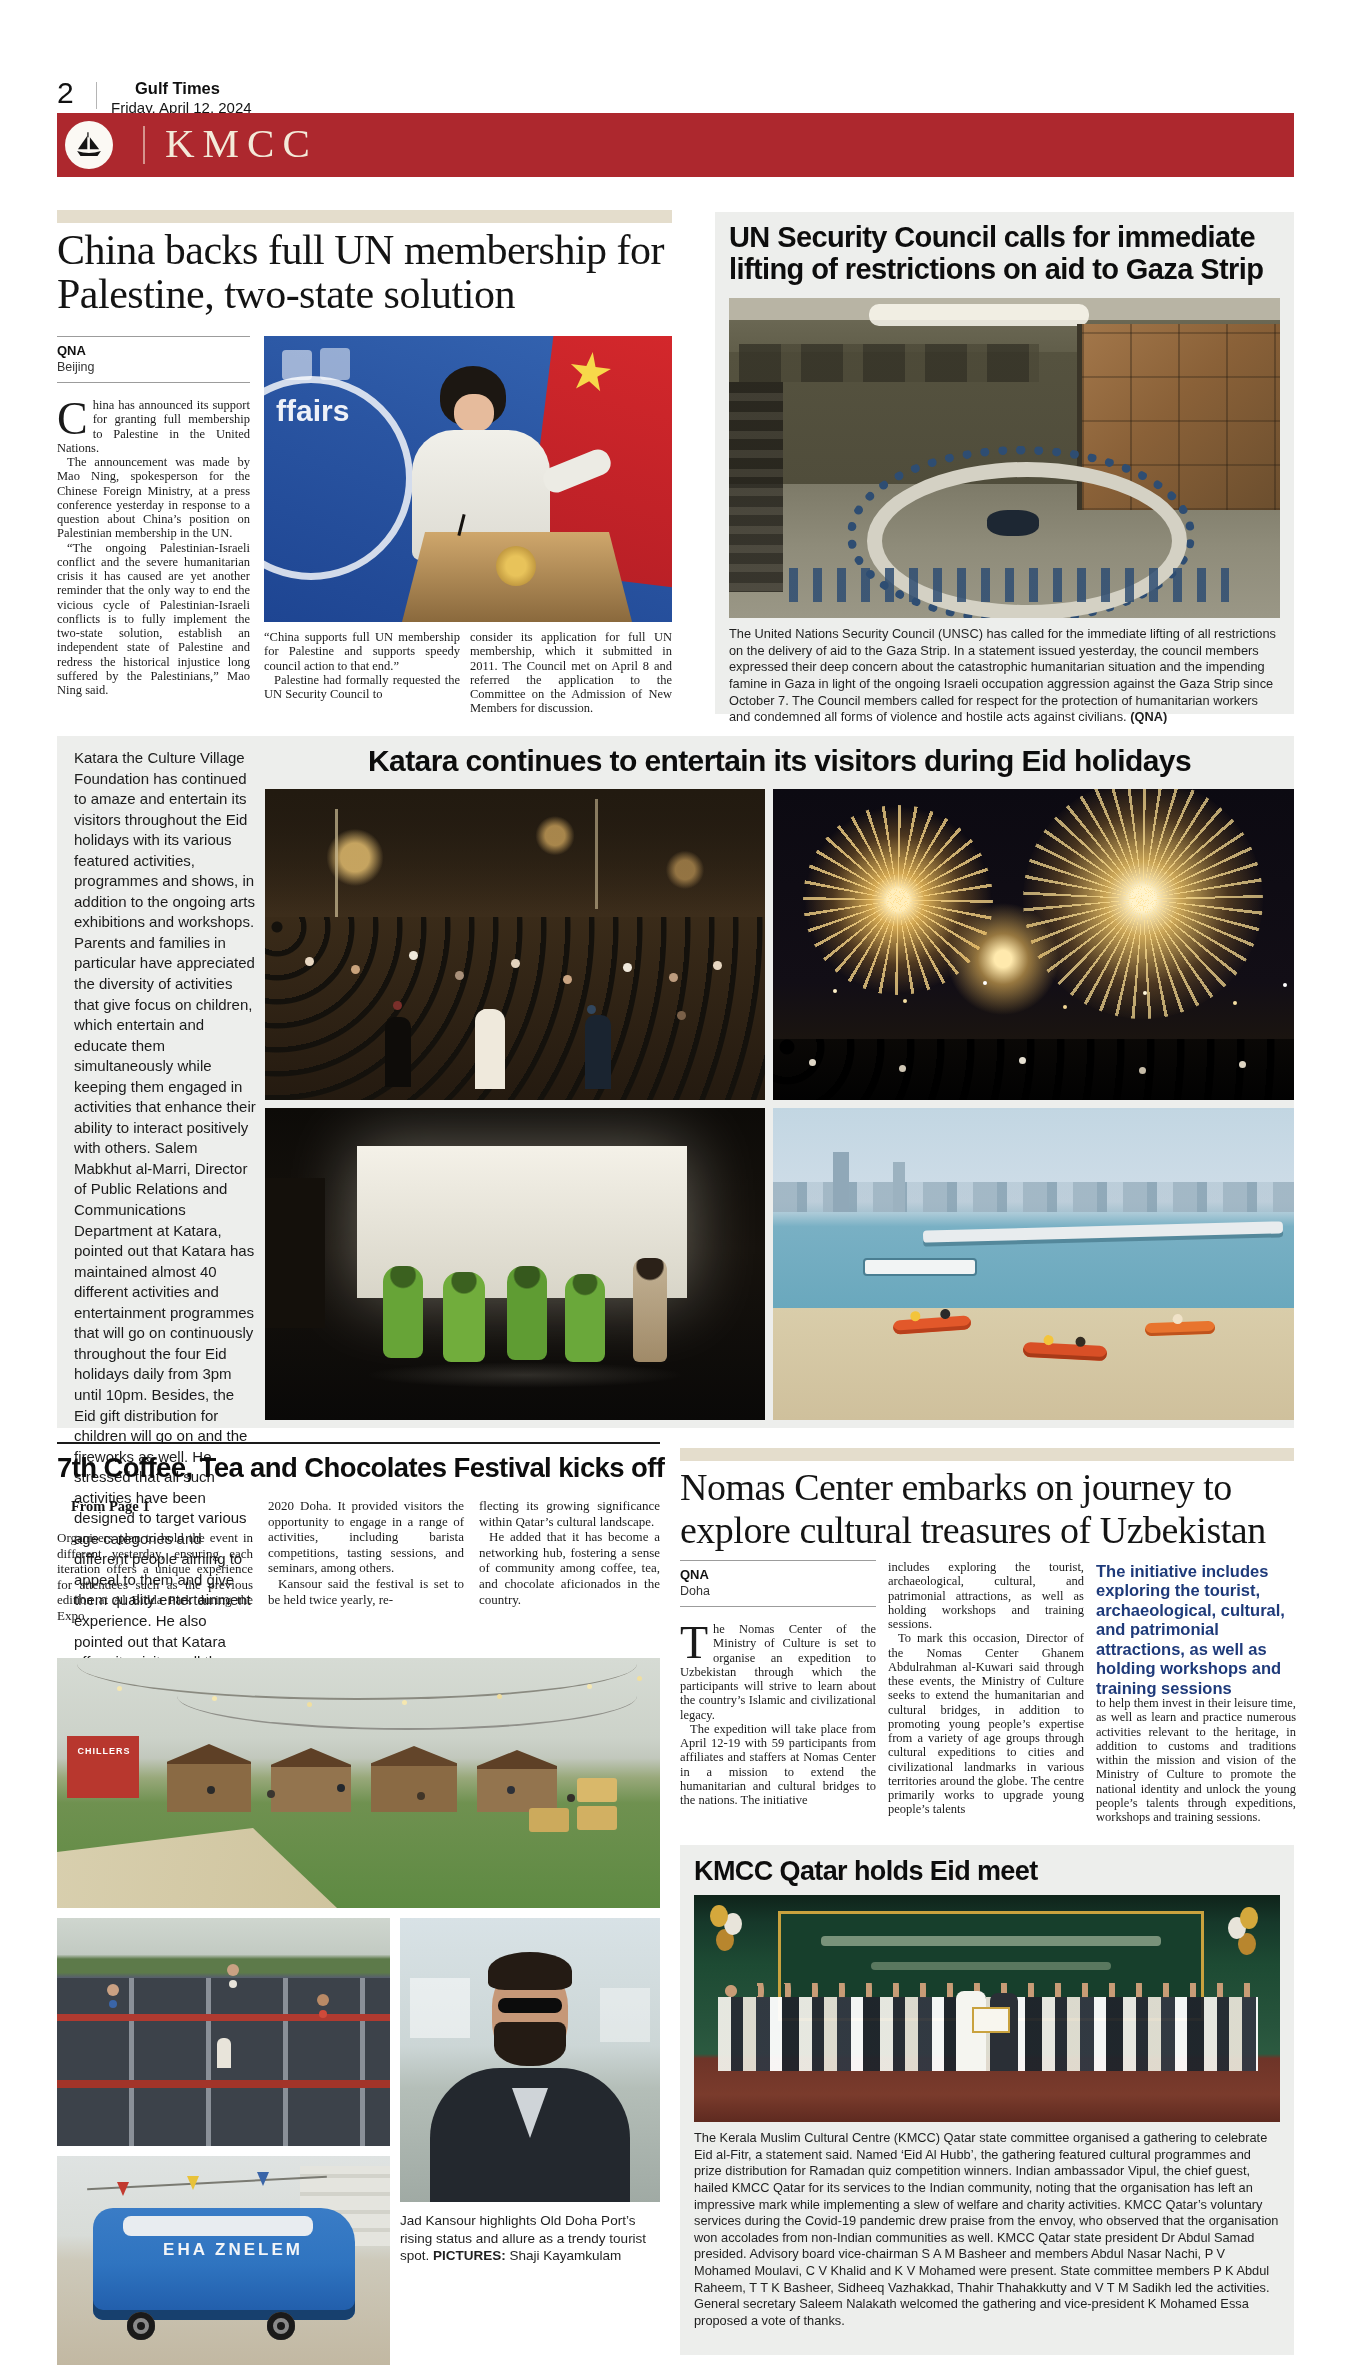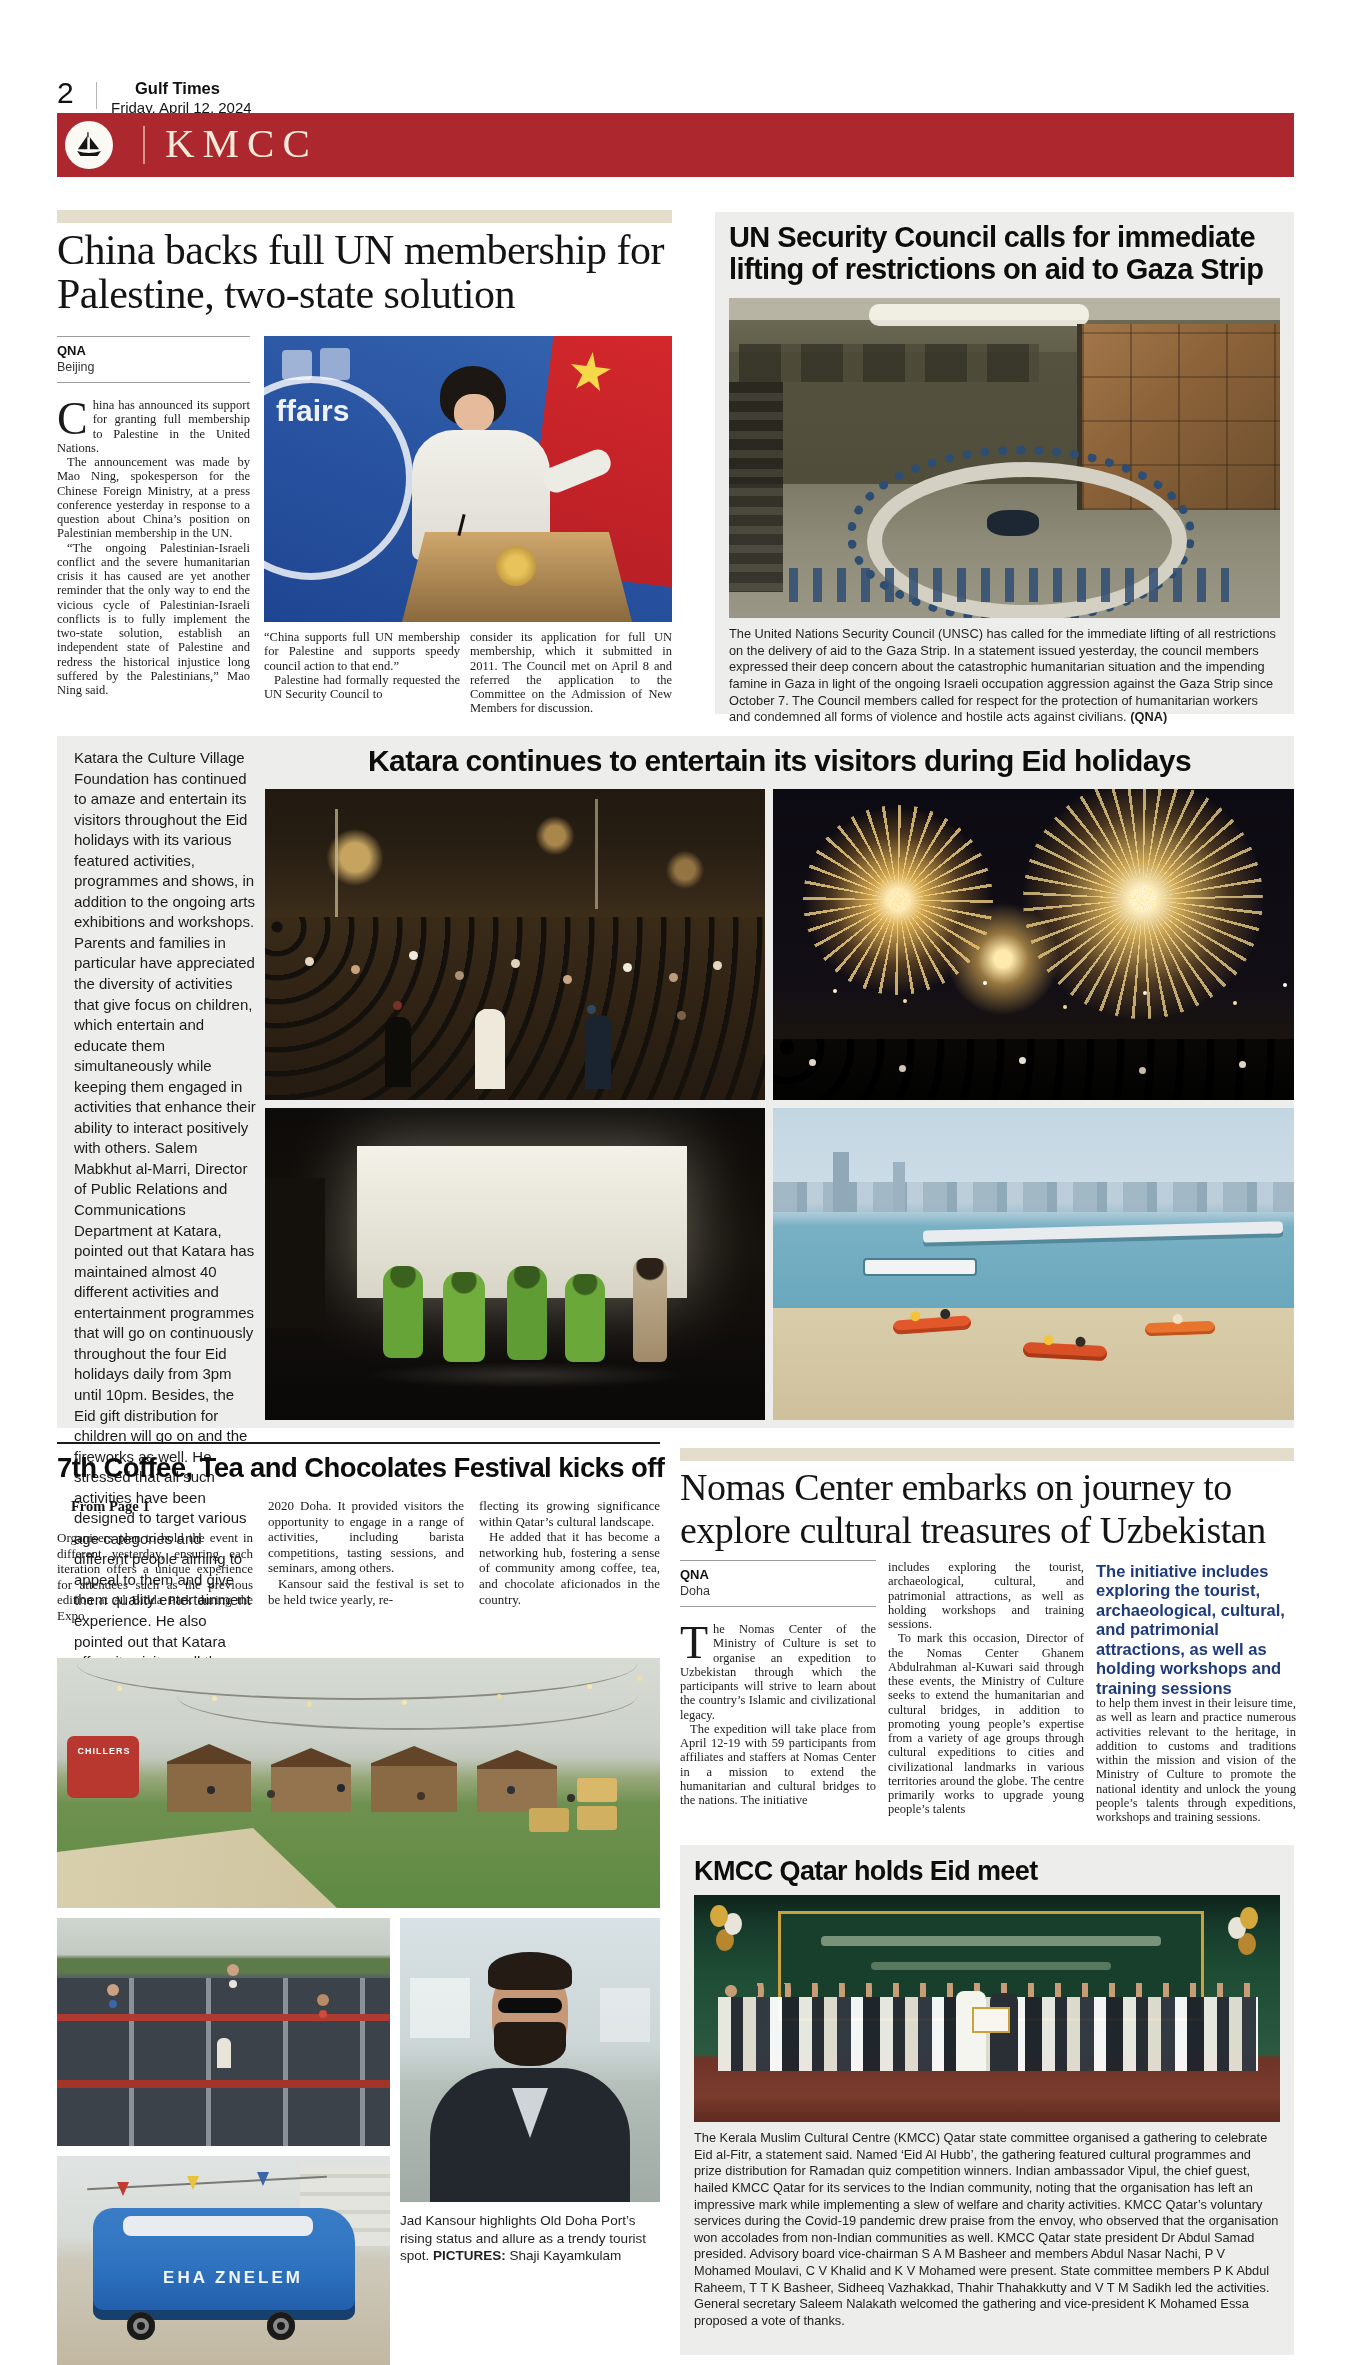--- a/index.html
+++ b/index.html
@@ -180,21 +180,21 @@
   </div>
   <div class="ab body-serif coffee-col" style="left:479px;top:1498px;width:181px;">
     <p class="noindent">flecting its growing significance within Qatar’s cultural landscape.</p>
     <p>He added that it has become a networking hub, fostering a sense of community among coffee, tea, and chocolate aficionados in the country.</p>
   </div>
 
   <div class="ab ph" style="left:57px;top:1658px;width:603px;height:250px;background:linear-gradient(180deg,#d6dbd4 0%,#ccd2c9 32%,#c2c8bd 40%,#98a87a 48%,#6f9150 58%,#5e8a42 100%);">
     <div class="ab" style="left:20px;top:-30px;width:560px;height:70px;border-bottom:2px solid #8a8a80;border-radius:50%;"></div>
     <div class="ab" style="left:60px;top:28px;width:5px;height:5px;border-radius:50%;background:#f5e7b0;box-shadow:95px 10px 0 #f5e7b0,190px 16px 0 #f0dfa0,285px 14px 0 #f5e7b0,380px 8px 0 #efdc9c,470px -2px 0 #f5e7b0,520px -10px 0 #f0dfa0;"></div>
     <div class="ab" style="left:120px;top:4px;width:460px;height:66px;border-bottom:2px solid #90908a;border-radius:50%;"></div>
-    <div class="ab" style="left:10px;top:78px;width:72px;height:62px;background:#b8372e;border-radius:7px;">
+    <div class="ab" style="left:10px;top:78px;width:72px;height:62px;background:#b8372e;border-radius:0;">
       <div class="ab" style="left:6px;top:10px;width:62px;text-align:center;font-family:'Liberation Sans',sans-serif;font-weight:700;font-size:9px;color:#fff;letter-spacing:1px;">CHILLERS</div>
     </div>
     <div class="ab" style="left:110px;top:86px;width:84px;height:68px;background:linear-gradient(180deg,#5e4026 0 30%,#8a6a44 30% 100%);clip-path:polygon(50% 0,100% 26%,100% 100%,0 100%,0 26%);"></div>
     <div class="ab" style="left:214px;top:90px;width:80px;height:64px;background:linear-gradient(180deg,#5e4026 0 30%,#93744e 30% 100%);clip-path:polygon(50% 0,100% 26%,100% 100%,0 100%,0 26%);"></div>
     <div class="ab" style="left:314px;top:88px;width:86px;height:66px;background:linear-gradient(180deg,#63452a 0 30%,#8a6a44 30% 100%);clip-path:polygon(50% 0,100% 26%,100% 100%,0 100%,0 26%);"></div>
     <div class="ab" style="left:420px;top:92px;width:80px;height:62px;background:linear-gradient(180deg,#5e4026 0 30%,#93744e 30% 100%);clip-path:polygon(50% 0,100% 26%,100% 100%,0 100%,0 26%);"></div>
     <div class="ab" style="left:520px;top:120px;width:40px;height:24px;background:#d9b86a;border-radius:3px;box-shadow:0 28px 0 #d2b062,-48px 30px 0 #ccaa5c;"></div>
     <div class="ab" style="left:0px;top:170px;width:280px;height:80px;background:linear-gradient(100deg,#d8cfae,#cfc49e);clip-path:polygon(0 30%,70% 0,100% 100%,0 100%);"></div>
     <div class="ab" style="left:150px;top:128px;width:8px;height:8px;border-radius:50%;background:#2a2a2a;box-shadow:60px 4px 0 #3a3630,130px -2px 0 #23282e,210px 6px 0 #403528,300px 0 0 #2c3038,360px 8px 0 #33302a;"></div>
   </div>
@@ -219,21 +219,21 @@
   </div>
 
   <div class="ab ph" style="left:57px;top:2156px;width:333px;height:209px;background:linear-gradient(180deg,#dfe3e2 0%,#d8dcd8 38%,#cdc9ba 50%,#c2b8a2 100%);">
     <div class="ab" style="right:0;top:10px;width:90px;height:80px;background:repeating-linear-gradient(0deg,#e4e4de 0 14px,#d2d2ca 14px 18px);"></div>
     <div class="ab" style="left:30px;top:26px;width:240px;height:2px;background:#7a7a72;transform:rotate(-3deg);"></div>
     <div class="ab" style="left:60px;top:26px;width:12px;height:14px;background:#c23a30;clip-path:polygon(0 0,100% 0,50% 100%);box-shadow:none;"></div>
     <div class="ab" style="left:130px;top:20px;width:12px;height:14px;background:#e8c23a;clip-path:polygon(0 0,100% 0,50% 100%);"></div>
     <div class="ab" style="left:200px;top:16px;width:12px;height:14px;background:#3a65a8;clip-path:polygon(0 0,100% 0,50% 100%);"></div>
     <div class="ab" style="left:36px;top:52px;width:262px;height:112px;background:linear-gradient(180deg,#3a7cc6 0%,#2f74c0 50%,#1f5aa8 100%);border-radius:20px 34px 10px 10px;box-shadow:inset 0 -10px 0 #17406e;">
       <div class="ab" style="left:30px;top:8px;width:190px;height:20px;background:#e8ecf0;border-radius:8px;"></div>
-      <div class="ab" style="left:30px;top:60px;width:220px;text-align:center;font-family:'Liberation Sans',sans-serif;font-weight:700;font-size:17px;color:#f2f5f8;letter-spacing:3px;">EHA ZNELEM</div>
+      <div class="ab" style="left:30px;top:32px;width:220px;text-align:center;font-family:'Liberation Sans',sans-serif;font-weight:700;font-size:17px;color:#f2f5f8;letter-spacing:3px;">EHA ZNELEM</div>
     </div>
     <div class="ab" style="left:70px;top:156px;width:28px;height:28px;border-radius:50%;background:#1a1a1a;box-shadow:inset 0 0 0 6px #1a1a1a,inset 0 0 0 10px #8a8a8a;"></div>
     <div class="ab" style="left:210px;top:156px;width:28px;height:28px;border-radius:50%;background:#1a1a1a;box-shadow:inset 0 0 0 6px #1a1a1a,inset 0 0 0 10px #8a8a8a;"></div>
   </div>
 
   <div class="ab caption-sans" style="left:400px;top:2212px;width:254px;font-size:13.5px;">
     <span>Jad Kansour highlights Old Doha Port’s rising status and allure as a trendy tourist spot. </span><span class="bold">PICTURES:</span><span> Shaji Kayamkulam</span>
   </div>
 
   <div class="ab strip" style="left:680px;top:1448px;width:614px;height:13px;"></div>

